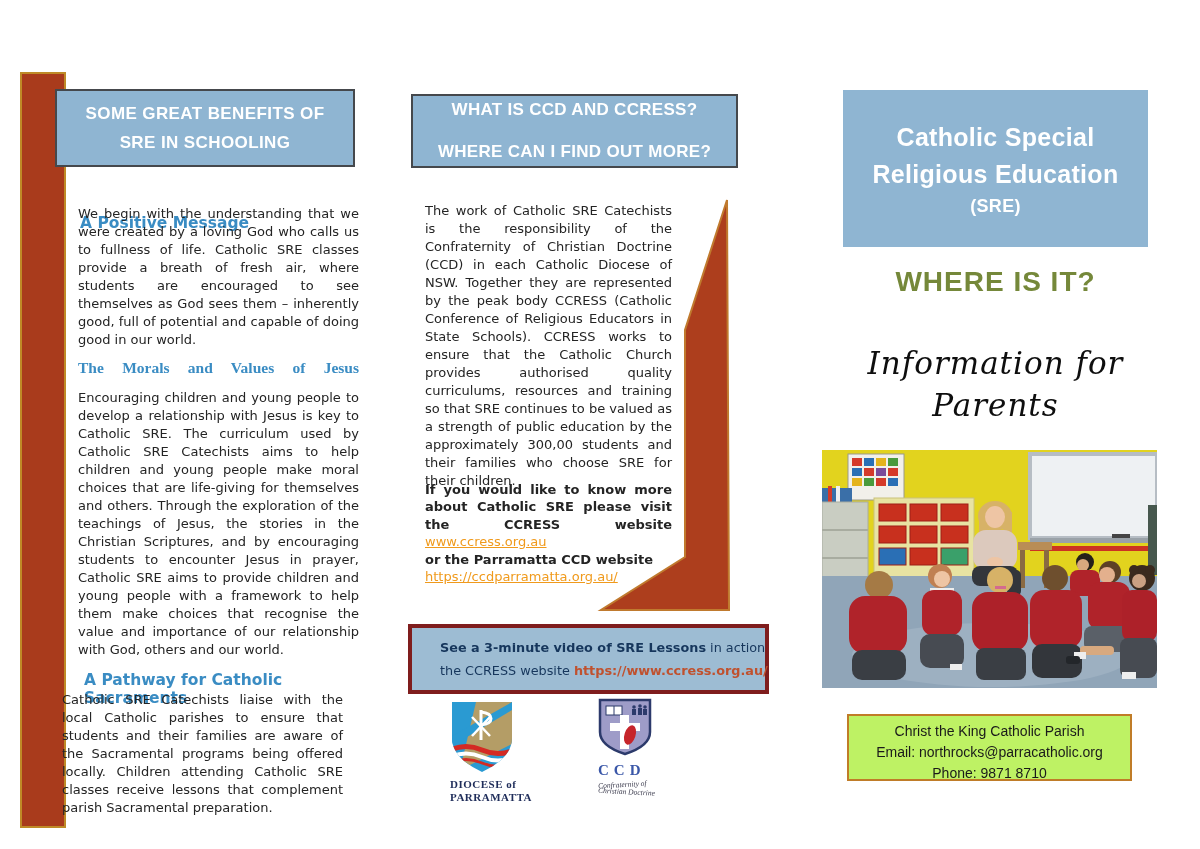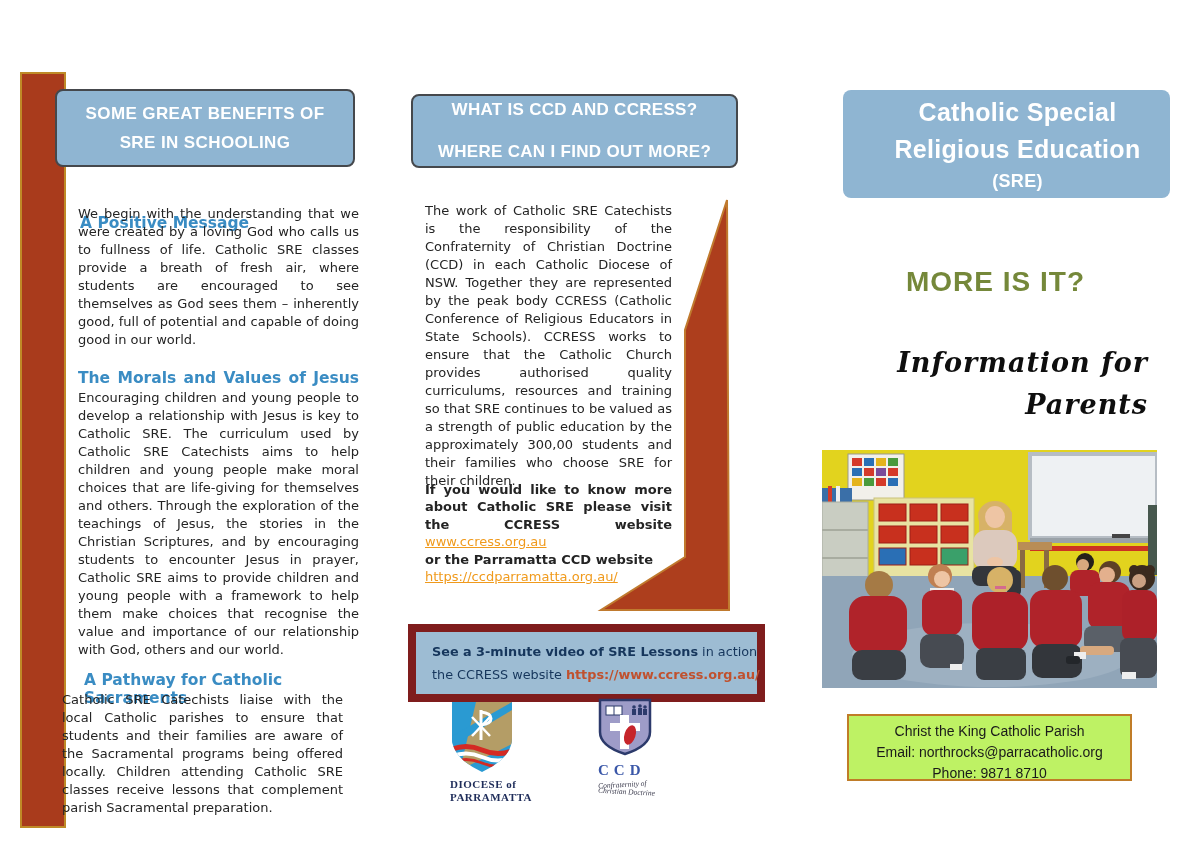--- a/index.html
+++ b/index.html
@@ -5,63 +5,63 @@
   html,body{margin:0;padding:0;background:#ffffff;}
   .page{position:relative;width:1200px;height:849px;background:#ffffff;overflow:hidden;
         font-family:"DejaVu Sans",sans-serif;color:#242424;}
   .abs{position:absolute;}
 
   
   .side-bar{left:20px;top:72px;width:42px;height:752px;background:#a93b1c;border:2px solid #bf8a27;}
 
   
   .bluebox{background:#8fb5d2;color:#ffffff;font-family:"Liberation Sans",sans-serif;
-           font-weight:bold;text-align:center;display:flex;flex-direction:column;justify-content:center;border-radius:8px;}
+           font-weight:bold;text-align:center;display:flex;flex-direction:column;justify-content:center;}
   .hdr-left{left:55px;top:89px;width:296px;height:74px;border:2px solid #45484c;font-size:17px;line-height:29px;letter-spacing:.4px;}
   .hdr-mid{left:411px;top:94px;width:323px;height:70px;border:2px solid #45484c;font-size:17px;line-height:28px;letter-spacing:.3px;justify-content:space-between;}
-  .hdr-right{left:843px;top:90px;width:305px;height:108px;font-size:25px;line-height:37px;letter-spacing:.3px;padding-left:22px;}
+  .hdr-right{left:843px;top:90px;width:305px;height:157px;font-size:25px;line-height:37px;letter-spacing:.3px;}
   .hdr-right .sub{font-size:18px;line-height:26px;}
 
   .h-blue{color:#3a8cc3;font-weight:bold;font-size:15.5px;}
   .h-justify{text-align:justify;text-align-last:justify;}
   .body-txt{font-size:13px;line-height:18px;text-align:justify;color:#242424;}
   .bold-txt{font-weight:bold;}
   .lnk{color:#f09a1c;font-weight:normal;text-decoration:underline;cursor:pointer;}
 
   
   .h1L{left:80px;top:186px;width:278px;margin-top:28px;}
   .p1L{left:78px;top:205px;width:281px;}
-  .h2L{left:78px;top:369px;width:281px;}
+  .h2L{left:78px;top:359px;width:281px;font-family:Liberation Serif, serif;}
   .p2L{left:78px;top:389px;width:281px;}
   .h3L{left:84px;top:671px;width:274px;}
   .p3L{left:62px;top:691px;width:281px;}
 
   
   .pM{left:425px;top:202px;width:247px;}
   .ctaM{left:425px;top:481px;width:247px;font-size:13px;line-height:17.4px;text-align:justify;font-weight:bold;}
   .arrow-svg{left:595px;top:196px;width:140px;height:420px;}
-  .video-box{left:408px;top:624px;width:325px;height:52px;background:#9dbcd3;border:8px solid #7f1d1d;
-             color:#16365c;font-size:12.8px;padding:8px 0 2px 16px;line-height:23px;white-space:nowrap;}
+  .video-box{left:408px;top:624px;width:325px;height:52px;background:#9dbcd3;border:4px solid #7f1d1d;
+             color:#16365c;font-size:12.8px;padding:8px 0 2px 28px;line-height:23px;white-space:nowrap;}
   .video-lnk{color:#c0512e;font-weight:bold;cursor:pointer;}
 
   
   .logo{ text-align:left;}
   .diocese{left:450px;top:700px;width:84px;}
   .ccd{left:598px;top:698px;width:88px;}
   .dio-txt{font-family:"Liberation Serif",serif;font-weight:bold;color:#1f2d5a;font-size:11px;line-height:13px;letter-spacing:.5px;}
   .ccd-acr{font-family:"Liberation Serif",serif;color:#3a57a8;font-size:15px;letter-spacing:5px;font-weight:bold;margin-top:2px;}
   .ccd-sub{font-family:"Liberation Serif",serif;font-style:italic;color:#3b3b4d;font-size:7.5px;line-height:9px;}
   .ccd-sub.r1{transform:rotate(-3deg);}
   .ccd-sub.r2{transform:rotate(3deg);}
 
   
   .whatis{left:843px;top:266px;width:305px;text-align:center;color:#75883a;font-weight:bold;
           font-family:"Liberation Sans",sans-serif;font-size:28px;letter-spacing:1px;}
-  .script{left:843px;top:342px;width:305px;text-align:right;font-family:"DejaVu Serif",serif;
-          font-style:italic;font-weight:bold;font-size:27px;line-height:42px;color:#0e0e0e;letter-spacing:1px;}
+  .script{left:843px;top:342px;width:305px;text-align:center;font-family:"DejaVu Serif",serif;
+          font-style:italic;font-weight:normal;font-size:31px;line-height:42px;color:#0e0e0e;letter-spacing:1px;}
   .photo{left:822px;top:450px;width:335px;height:238px;}
   .contact{left:847px;top:714px;width:281px;height:58px;border:2px solid #c07c28;background:#bef264;
            text-align:center;font-family:"Liberation Sans",sans-serif;font-size:14px;line-height:21px;
            color:#1a1a1a;padding-top:5px;}
 </style>
 </head>
 <body>
 
 <div class="page">
 
@@ -148,21 +148,21 @@
     <div class="ccd-sub r1">Confraternity of</div>
     <div class="ccd-sub r2">Christian Doctrine</div>
   </div>
 
   <div class="abs bluebox hdr-right">
     <span>Catholic Special</span>
     <span>Religious Education</span>
     <span class="sub">(SRE)</span>
   </div>
 
-  <div class="abs whatis">MORE IS IT?</div>
+  <div class="abs whatis">WHERE IS IT?</div>
 
   <div class="abs script">
     <div>Information for</div>
     <div>Parents</div>
   </div>
 
   <svg class="abs photo" viewBox="0 0 335 238">
     <rect width="335" height="238" fill="#e2d31e"></rect>
 
     <rect x="26" y="4" width="56" height="46" fill="#f2f0ea" stroke="#9a9a8a"></rect>

